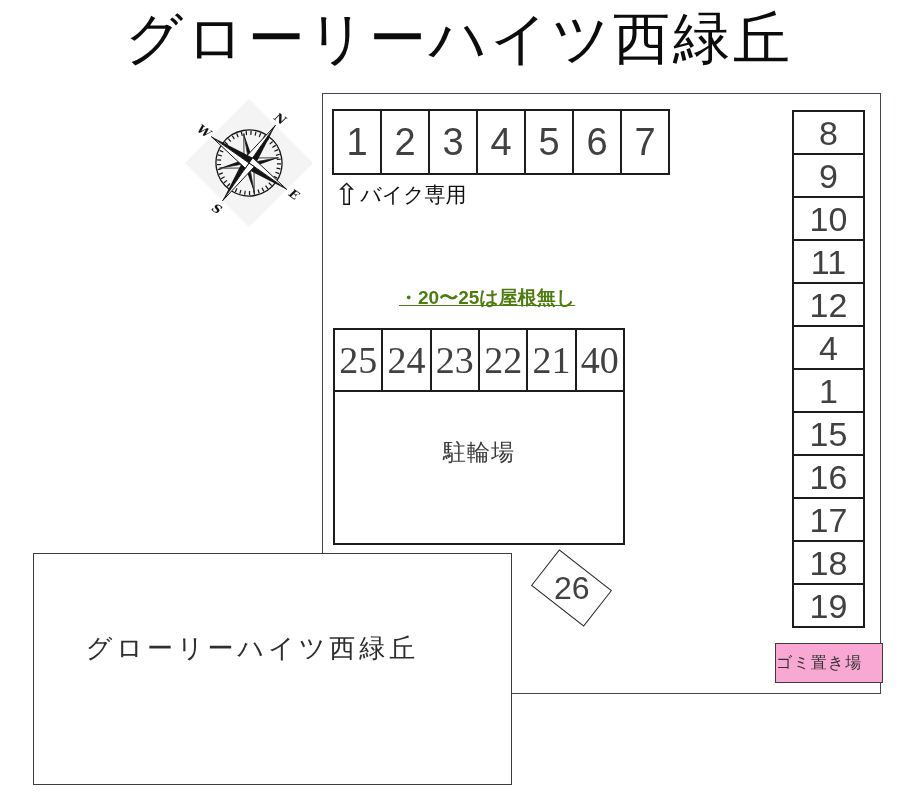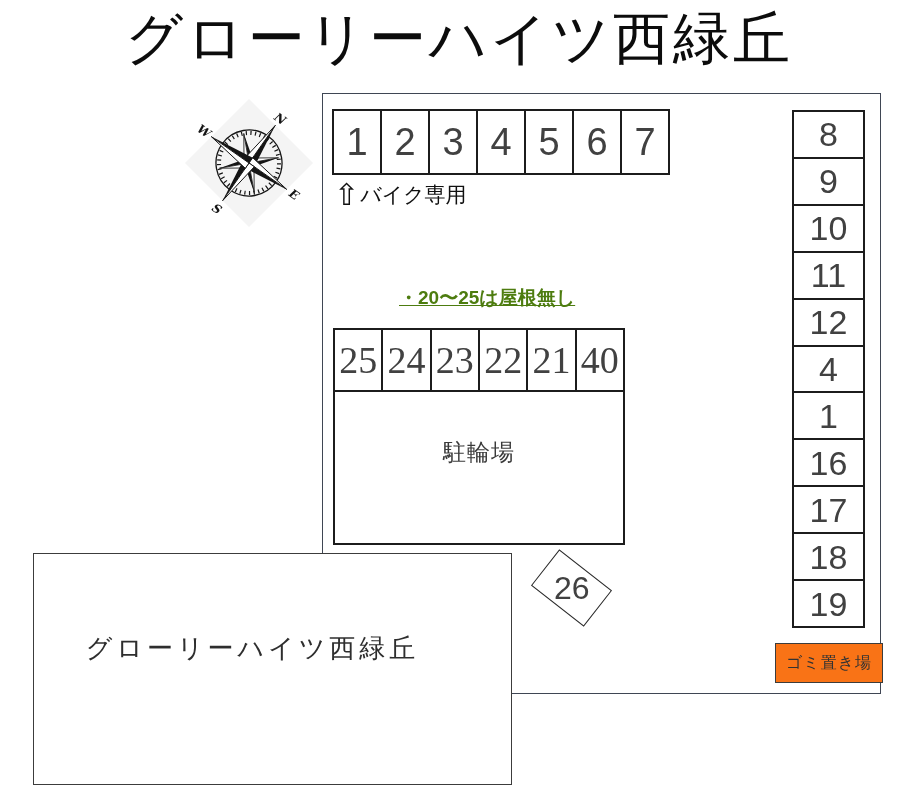--- a/index.html
+++ b/index.html
@@ -41,22 +41,22 @@
     position:absolute;left:399px;top:285px;font-size:19px;font-weight:bold;color:#4d7c0f;white-space:nowrap;text-decoration:underline;
   }
   .bicycle-box{
     position:absolute;left:333px;top:390px;width:292px;height:155px;
     border:2px solid #1c1c1c;background:#fff;
     display:flex;align-items:center;justify-content:center;padding-bottom:30px;
   }
   .bicycle-box span{font-size:23px;color:#3a3a3a;letter-spacing:1px;}
   .garbage{
     position:absolute;left:775px;top:643px;width:108px;height:40px;
-    border:1px solid #3c3c3c;background:#f97316;
-    display:flex;align-items:center;justify-content:center;
+    border:1px solid #3c3c3c;background:#f9a8d4;
+    display:flex;align-items:center;
   }
   .garbage span{font-size:16px;color:#333;letter-spacing:1px;white-space:nowrap;}
   .building{
     position:absolute;left:33px;top:553px;width:479px;height:232px;
     border:1px solid #3c3c3c;background:#fff;
     display:flex;align-items:center;justify-content:center;
     padding-bottom:42px;padding-right:40px;
   }
   .building span{font-size:26px;letter-spacing:4px;color:#2e2e2e;white-space:nowrap;}
   .diamond{
@@ -157,20 +157,21 @@
   </div>
 
   <div class="pcol right-col">
     <div class="cell">8</div>
     <div class="cell">9</div>
     <div class="cell">10</div>
     <div class="cell">11</div>
     <div class="cell">12</div>
     <div class="cell">4</div>
     <div class="cell">1</div>
+    <div class="cell">15</div>
     <div class="cell">16</div>
     <div class="cell">17</div>
     <div class="cell">18</div>
     <div class="cell">19</div>
   </div>
 
   <div class="garbage">
     <span>ゴミ置き場</span>
   </div>
 

